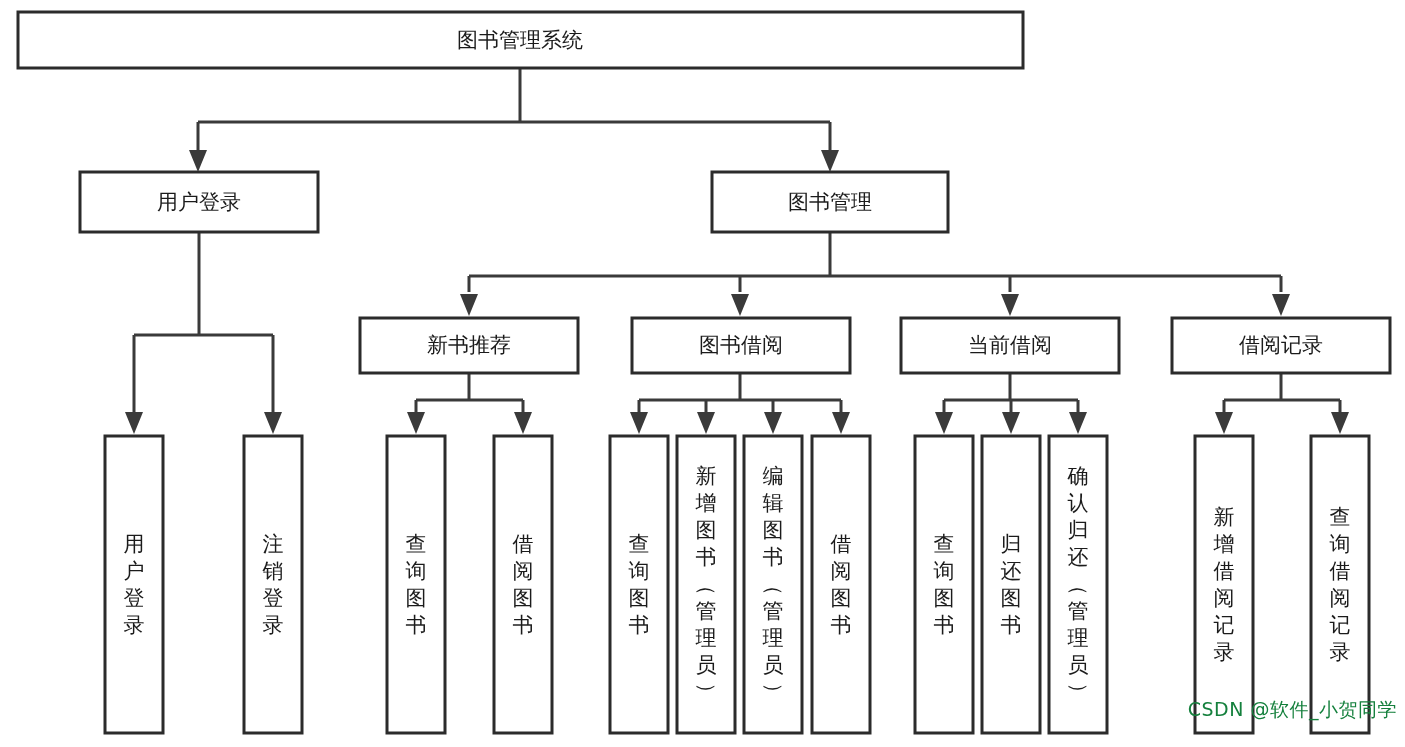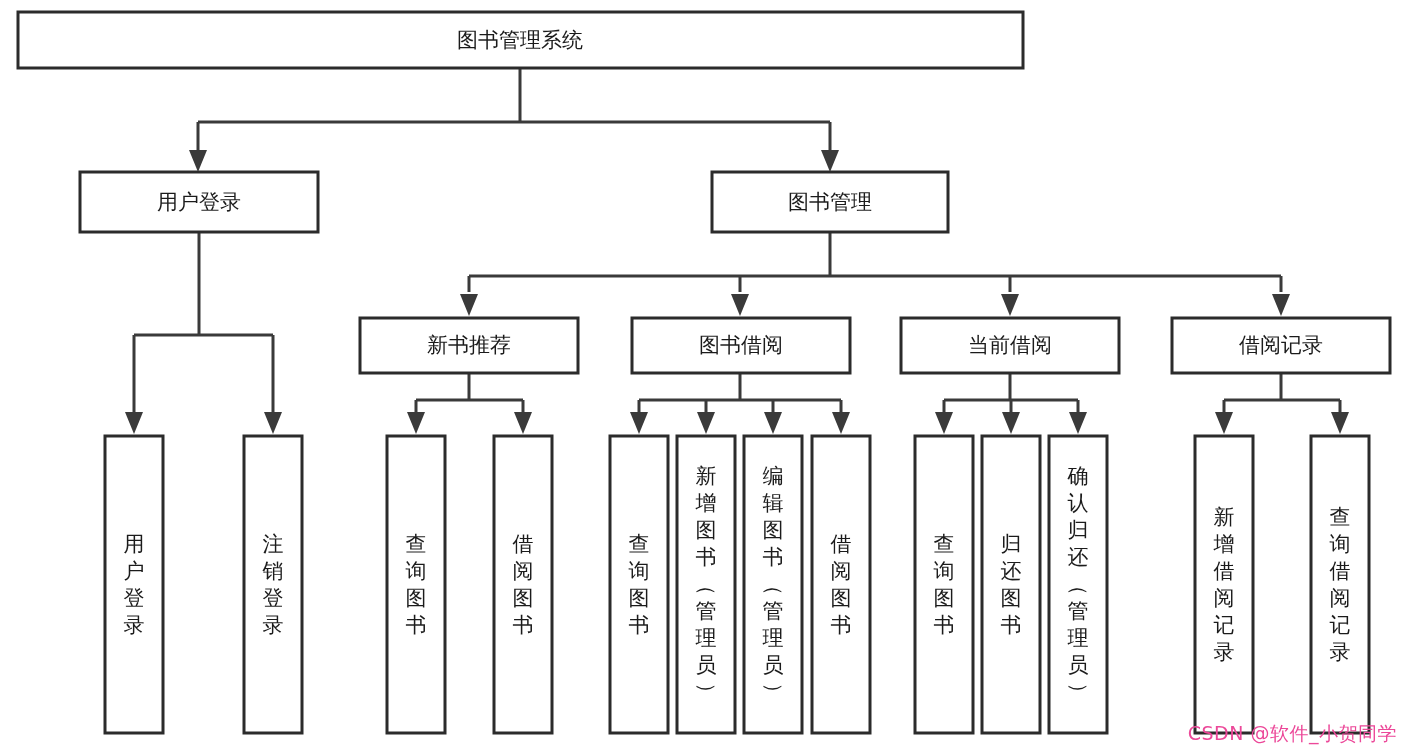--- a/index.html
+++ b/index.html
@@ -16,23 +16,23 @@
     font-family:"DejaVu Sans","Liberation Sans",sans-serif;
     font-size:21px;fill:#1b1b1b;
     dominant-baseline:middle;text-anchor:middle;
   }
   .leaf-label{
     font-family:"DejaVu Sans","Liberation Sans",sans-serif;
     font-size:21px;fill:#1b1b1b;
     dominant-baseline:middle;text-anchor:middle;
   }
   .watermark{
-    position:absolute;right:8px;bottom:0;
+    position:absolute;right:8px;bottom:24px;
     font-family:"DejaVu Sans","Liberation Sans",sans-serif;
-    font-size:19px;color:#ec4899;letter-spacing:.5px;
+    font-size:19px;color:#15803d;letter-spacing:.5px;
     white-space:nowrap;pointer-events:none;user-select:none;text-align:right;
   }
 </style>
 </head>
 <body>
 
 <div id="diagram-root">
 
   <svg id="tree" viewBox="0 0 1405 747" xmlns="http://www.w3.org/2000/svg">
 

